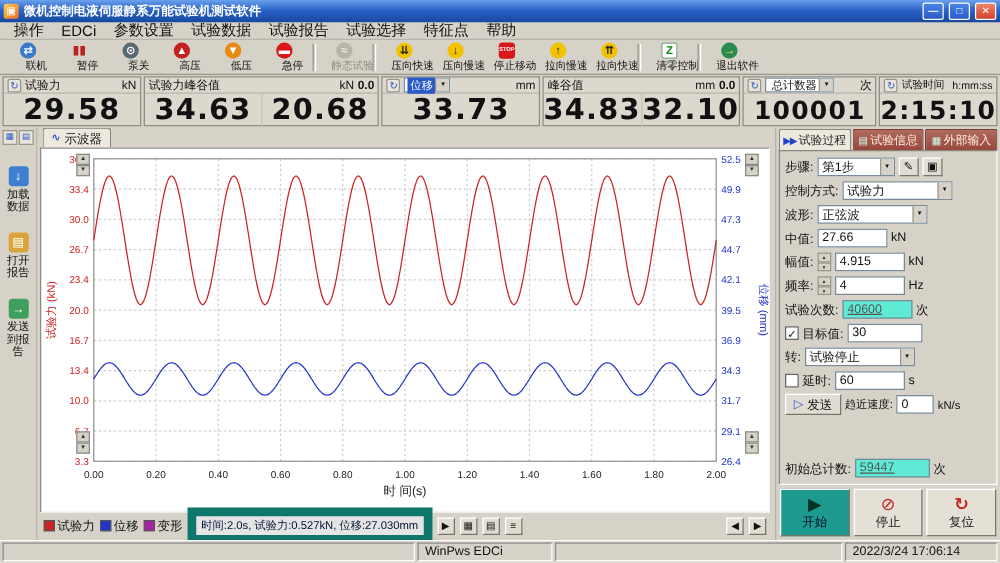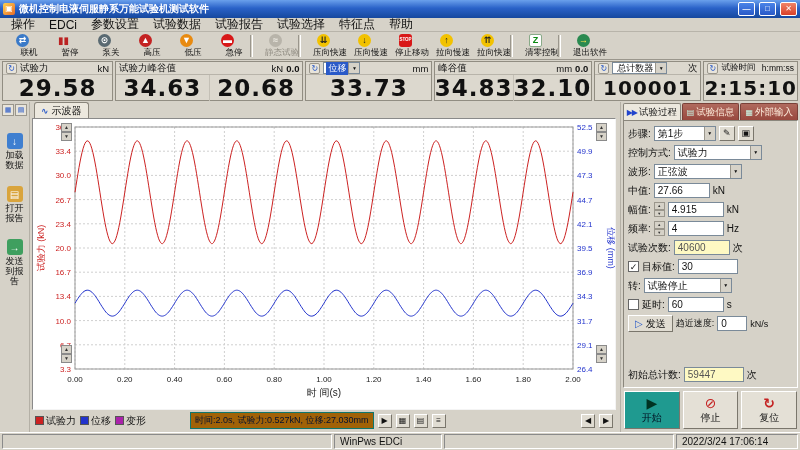--- a/index.html
+++ b/index.html
@@ -67,40 +67,40 @@
   .scope-tab .wv{color:#2a5ac8;font-weight:bold;font-size:9px;}
   .chart-box{position:absolute;left:2px;top:16px;width:584px;height:292px;background:#fff;border:1px solid;border-color:#8a8a8a #f4f4f4 #f4f4f4 #8a8a8a;}
   .chart-box svg{position:absolute;left:0;top:0;}
   .mini{position:absolute;display:flex;flex-direction:column;}
   .mbtn{width:11px;height:9px;background:#d6d2c8;border:1px solid #8a8a8a;font-size:5px;line-height:7px;text-align:center;color:#333;}
   .m-tl{left:28px;top:4px;} .m-bl{left:28px;top:226px;}
   .m-tr{left:563px;top:4px;} .m-br{left:563px;top:226px;}
   .chart-footer{position:absolute;left:2px;top:309px;width:584px;height:19px;display:flex;align-items:center;gap:4px;padding:0 3px;}
   .leg{display:flex;align-items:center;gap:2px;font-size:10px;white-space:nowrap;}
   .sw{width:9px;height:9px;border:1px solid #555;}
-  .cyanbox{background:#a16207;border:1px solid #0f766e;color:#052;font-size:9px;padding:1px 4px;white-space:nowrap;color:#013;margin-left:40px;}
+  .cyanbox{background:#e5e5e5;border:7px solid #0f766e;color:#052;font-size:9px;padding:1px 4px;white-space:nowrap;color:#013;}
   .fbtn{width:14px;height:14px;border:1px solid;border-color:#fff #7a766c #7a766c #fff;background:#e0dcd2;font-size:8px;line-height:12px;text-align:center;}
   .fspacer{flex:1;}
 
   
   .control-panel{position:absolute;left:620px;top:102px;width:180px;bottom:18px;background:#d6d2c8;border-left:1px solid #b4b0a6;}
   .ptabs{position:absolute;top:1px;left:2px;right:2px;height:17px;display:flex;gap:1px;}
   .ptab{flex:1;display:flex;align-items:center;justify-content:center;gap:2px;background:linear-gradient(#b06a5e,#98483e);color:#ffeedd;font-size:9.5px;border:1px solid #7a4038;border-bottom:none;border-radius:2px 2px 0 0;white-space:nowrap;}
   .ptab.active{background:#ece8de;color:#222;border-color:#8a867c;}
   .ptab-ic{color:#2244cc;font-size:8px;font-weight:bold;letter-spacing:-1px;}
   .ptab-ic2{font-size:8px;color:#cfe;}
   .pbox{position:absolute;left:2px;right:2px;top:18px;bottom:44px;border:1px solid;border-color:#8a867c #fff #fff #8a867c;background:#d6d2c8;display:flex;flex-direction:column;gap:2px;padding:4px 2px;}
   .crow{display:flex;align-items:center;gap:3px;height:17px;padding:0 2px;white-space:nowrap;}
   .clabel{font-size:10px;}
   .dd{display:flex;align-items:center;background:#fff;border:1px solid #7a8a99;height:15px;font-size:10px;padding-left:3px;}
   .dd .ddtext{flex:1;}
   .dd .dda{height:13px;line-height:13px;}
   .w58{width:62px;} .w84{width:88px;}
   .inp{height:15px;border:1px solid #7a8a99;background:#fff;font-size:10px;padding:0 3px;font-family:inherit;width:56px;color:#111;}
-  .inp.dis{background:#fef9c3;color:#555;}
+  .inp.dis{background:#5eead4;color:#555;text-decoration:underline;}
   .inp.w30{width:30px;} .inp.w60{width:60px;}
   .unit{font-size:10px;}
   .chk{width:11px;height:11px;background:#fff;border:1px solid #666;font-size:9px;line-height:10px;text-align:center;color:#111;}
   .spin{display:flex;flex-direction:column;width:11px;height:15px;}
   .spin span{flex:1;background:#d6d2c8;border:1px solid #9a968c;font-size:4px;line-height:5px;text-align:center;color:#333;}
   .ibtn{width:16px;height:15px;border:1px solid;border-color:#fff #7a766c #7a766c #fff;background:#e0dcd2;font-size:9px;line-height:13px;text-align:center;}
   .sendbtn{display:flex;align-items:center;gap:3px;height:17px;padding:0 6px;border:1px solid;border-color:#fff #7a766c #7a766c #fff;background:#e0dcd2;font-size:10px;}
   .sendbtn .si{color:#2a5ac8;font-weight:bold;}
   .initrow{margin-top:auto;}
   .actions{position:absolute;left:3px;right:3px;bottom:3px;height:38px;display:flex;gap:3px;}

